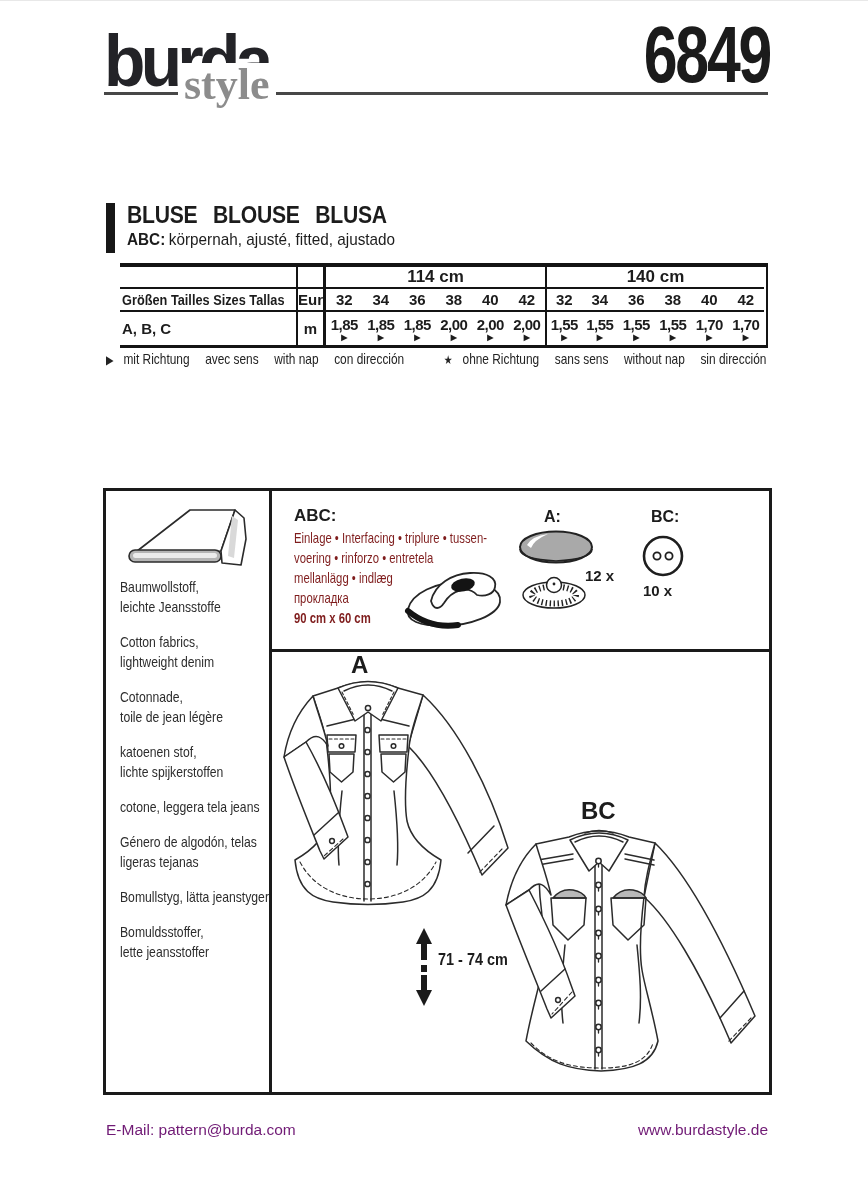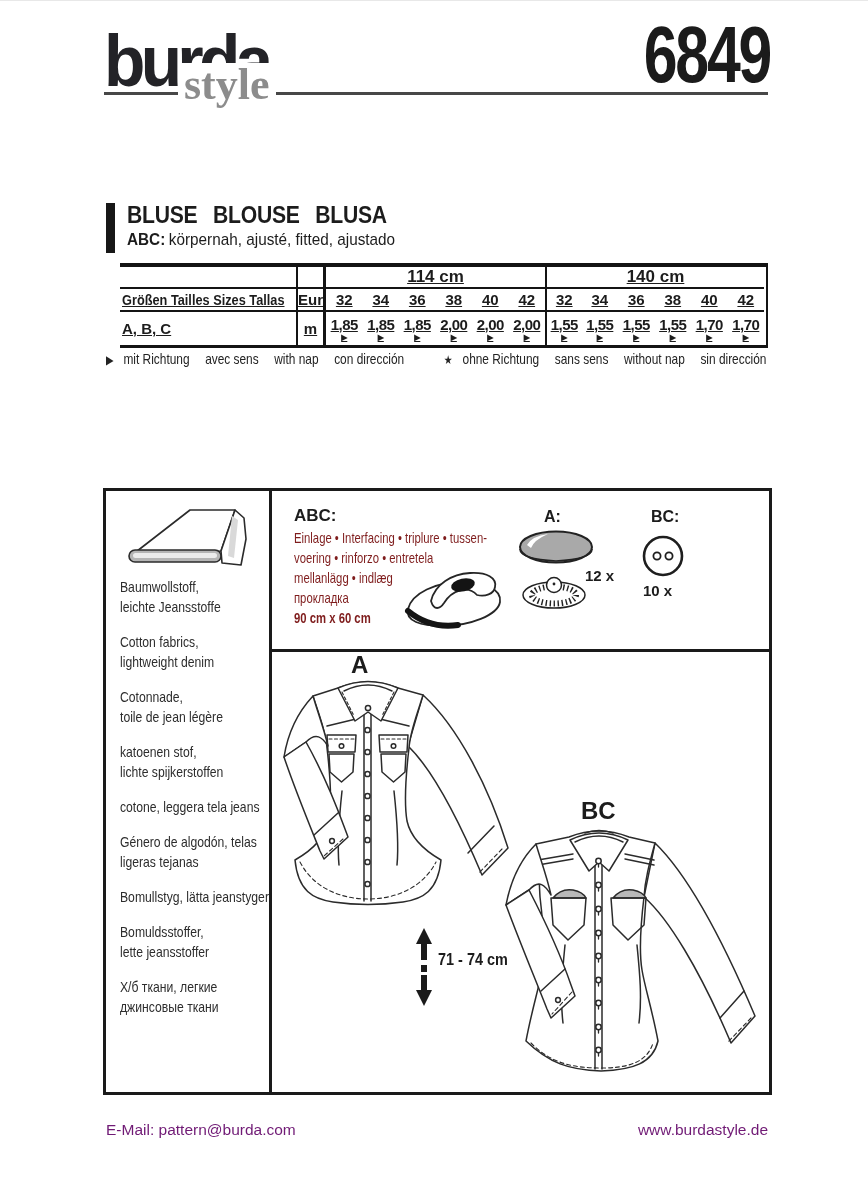--- a/index.html
+++ b/index.html
@@ -24,21 +24,21 @@
                  letter-spacing:-0.3px;transform:scaleX(0.92);transform-origin:left top;}
   .title-sub{left:127px;top:229px;font-size:17px;transform:scaleX(0.9);transform-origin:left top;
              white-space:nowrap;}
   .title-sub b{margin-right:4px;}
 
   
   .ftable{left:120px;top:262px;width:646px;border-top:4px solid #141414;border-bottom:3px solid #141414;
           border-right:2px solid #141414;display:grid;
           grid-template-columns:176px 30px repeat(12,36.5px);grid-template-rows:22px 23px 33px;}
   .ftable div{box-sizing:border-box;display:flex;align-items:center;justify-content:center;
-              font-weight:bold;font-size:15px;text-decoration:underline;}
+              font-weight:bold;font-size:15px;}
   .ft-r1{border-bottom:2px solid #141414;}
   .ft-r2{border-bottom:2px solid #141414;}
   .ft-eur{border-left:2px solid #141414;border-right:3px solid #141414;}
   .ft-gd{border-left:2px solid #141414;}
   .ft-label{justify-content:flex-start !important;padding-left:2px;}
   .ft-group{font-size:17px !important;}
   .ft-val{flex-direction:column;justify-content:flex-start;padding-top:2px;line-height:15px;}
   .ft-val .tri{font-size:8px;line-height:11px;}
   .num{letter-spacing:-0.5px;}
 
@@ -222,24 +222,20 @@
       <div class="entry">
           <div class="ln">Género de algodón, telas</div>
           <div class="ln">ligeras tejanas</div>
         </div>
       <div class="entry">
           <div class="ln">Bomullstyg, lätta jeanstyger</div>
         </div>
       <div class="entry">
           <div class="ln">Bomuldsstoffer,</div>
           <div class="ln">lette jeansstoffer</div>
-        </div>
-      <div class="entry">
-          <div class="ln">Х/б ткани, легкие</div>
-          <div class="ln">джинсовые ткани</div>
         </div>
     </div>
 
     <div class="abs abc-label">ABC:</div>
     <div class="abs abc-lines">
       <div class="cond">Einlage • Interfacing • triplure • tussen-</div>
       <div class="cond">voering • rinforzo • entretela</div>
       <div class="cond">mellanlägg • indlæg</div>
       <div class="cond">прокладка</div>
       <div class="cond abc-size">90 cm x 60 cm</div>

